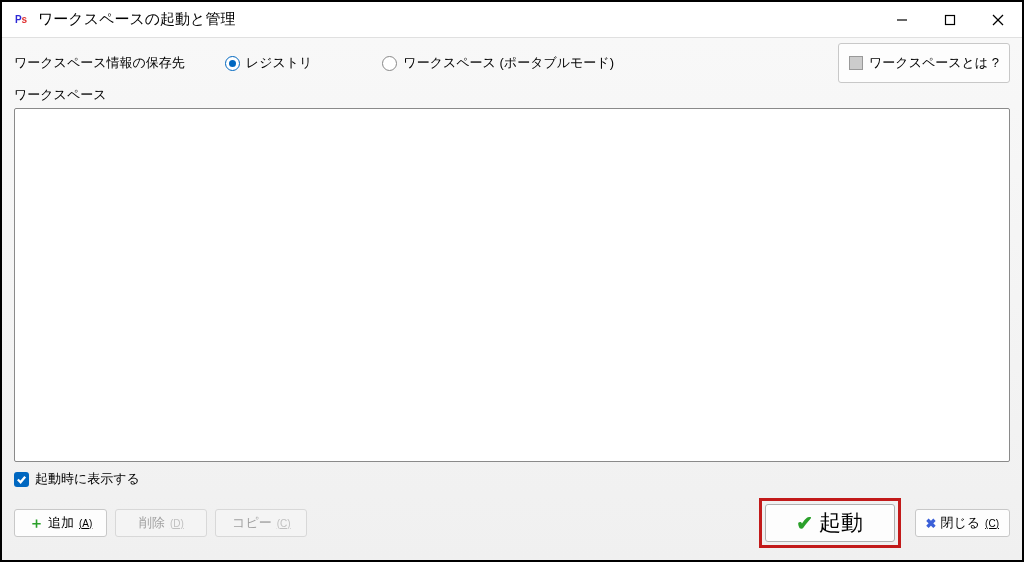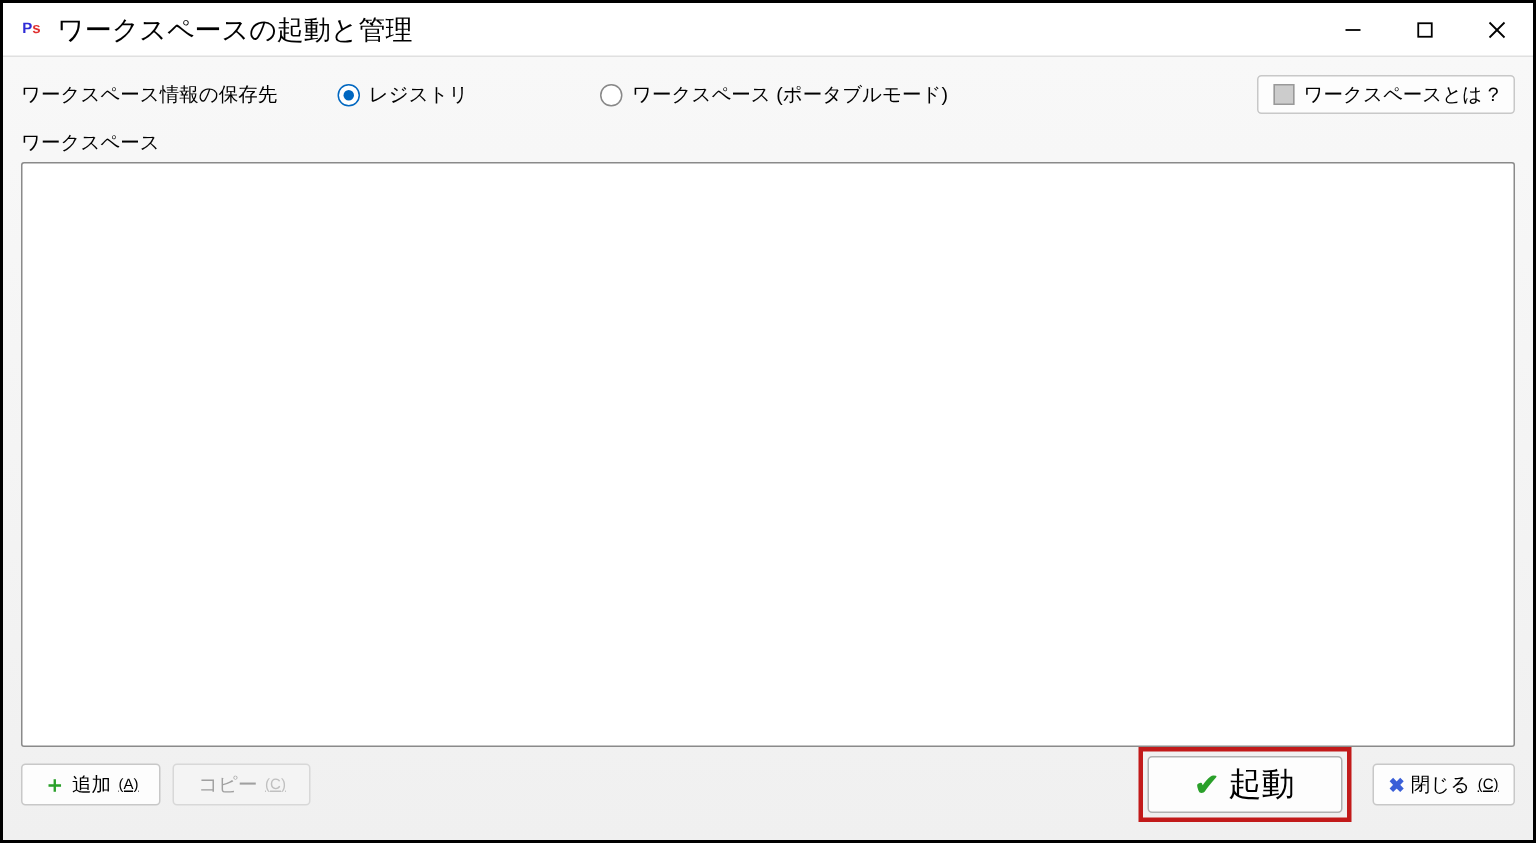--- a/index.html
+++ b/index.html
@@ -40,21 +40,21 @@
       font-size: 10px;
     }
     .app-icon .p {
       color: #2e2ad6;
     }
     .app-icon .s {
       color: #e03030;
     }
     .title-text {
       flex: 1;
-      font-size: 18px;
+      font-size: 15px;
       color: #000;
     }
     .win-controls {
       display: flex;
       height: 100%;
     }
     .win-btn {
       width: 48px;
       height: 100%;
       display: flex;
@@ -84,21 +84,21 @@
       gap: 30px;
       height: 30px;
     }
     .row-top-label {
       color: #000;
       margin-right: 10px;
     }
     .radio-group {
       display: flex;
       align-items: center;
-      gap: 88px;
+      gap: 70px;
     }
     .radio-item {
       display: flex;
       align-items: center;
       gap: 6px;
     }
     .radio {
       width: 15px;
       height: 15px;
       border-radius: 50%;
@@ -115,21 +115,21 @@
       content: "";
       width: 7px;
       height: 7px;
       border-radius: 50%;
       background: #0067c0;
     }
     .spacer {
       flex: 1;
     }
     .help-btn {
-      height: 26px;
+      height: 40px;
       padding: 0 10px;
       background: #fdfdfd;
       border: 1px solid #c8c8c8;
       border-radius: 3px;
       display: flex;
       align-items: center;
       gap: 6px;
       font-size: 13px;
       color: #000;
     }
@@ -306,26 +306,38 @@
       <button class="help-btn">
         <span class="doc-icon"></span>
         <span>ワークスペースとは ?</span>
       </button>
     </div>
 
     <div class="list-label">ワークスペース</div>
 
     <div class="listbox"></div>
 
+    <div class="row-check">
+      <span class="checkbox">
+        <svg viewBox="0 0 12 12">
+            <polyline points="2,6 5,9 10,3"></polyline>
+          </svg>
+      </span>
+      <span>起動時に表示する</span>
+    </div>
 
     <div class="bottom-row">
       <button class="btn">
         <span class="plus-icon">＋</span>
         <span>追加</span>
           <span class="hotkey">(A)</span>
+      </button>
+      <button class="btn disabled">
+        <span>削除</span>
+          <span class="hotkey">(D)</span>
       </button>
       <button class="btn disabled">
         <span>コピー</span>
           <span class="hotkey">(C)</span>
       </button>
       <div class="spacer"></div>
       <div class="bottom-right">
         <span class="launch-wrap">
           <button class="launch-btn">
             <span class="check-icon">✔</span>

